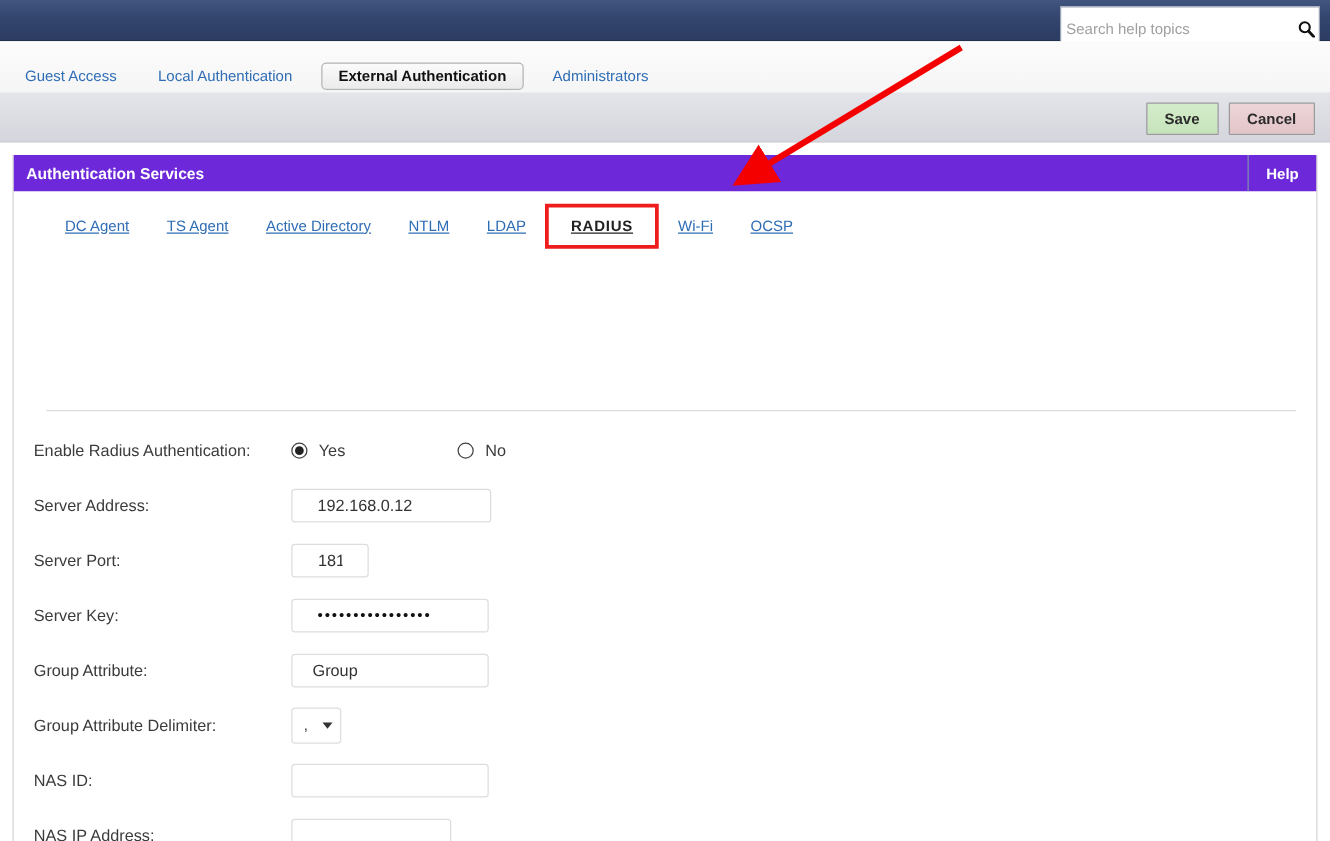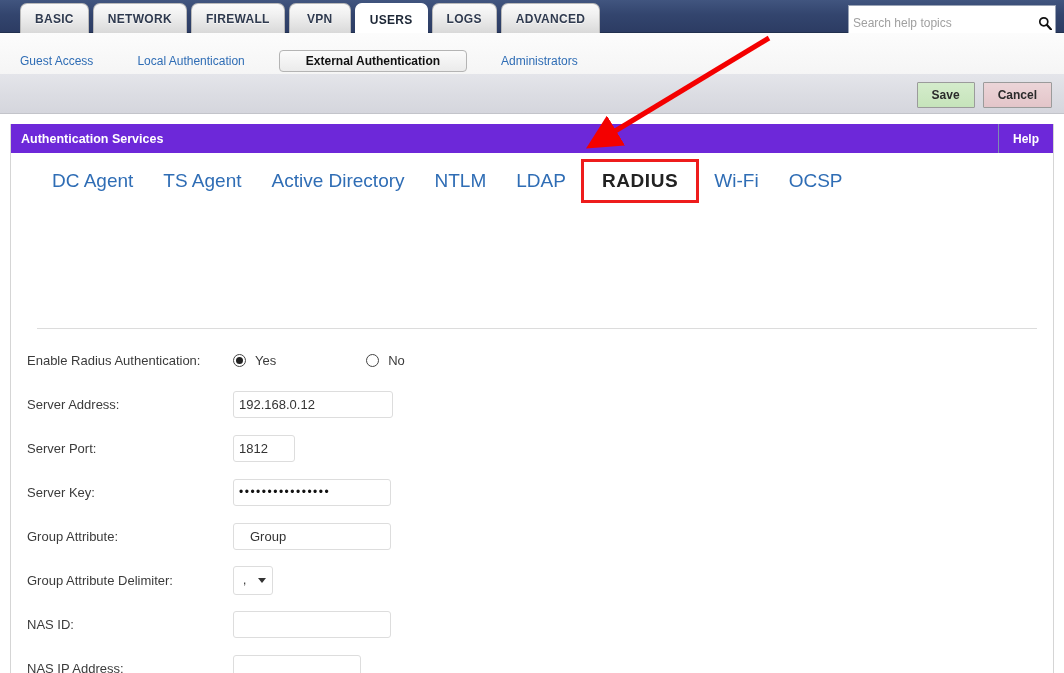--- a/index.html
+++ b/index.html
@@ -49,30 +49,30 @@
     color: #333; padding: 0 4px; height: 18px; background: transparent;
   }
   .searchwrap input::placeholder { color: #a0a0a0; }
   .search-icon { width: 20px; height: 18px; display: flex; align-items: center; justify-content: center; cursor: pointer; }
 
   
   .subnav {
     position: absolute; left: 0; top: 33px; width: 1064px; height: 56px;
     background: linear-gradient(to bottom, #fcfcfc 0%, #f3f3f3 100%);
     border-bottom: 1px solid #cfcfcf;
-    display: flex; align-items: center; padding-left: 10px; gap: 24px;
+    display: flex; align-items: center; padding-left: 10px; gap: 13px;
   }
   .subitem {
     font-size: 12px; color: #2f6db5; padding: 4px 10px; cursor: pointer;
   }
   .subitem.active {
     color: #111; font-weight: bold;
     background: linear-gradient(to bottom, #fbfbfb 0%, #ebebeb 100%);
     border: 1px solid #b4b4b4; border-radius: 4px;
-    padding: 3px 26px;
+    padding: 3px 13px;
   }
 
   
   .actionband {
     position: absolute; left: 0; top: 74px; width: 1064px; height: 40px;
     background: linear-gradient(to bottom, #e4e5ea 0%, #dcdde3 50%, #d5d6dd 100%);
     border-bottom: 1px solid #c3c4ca;
   }
   .btns { position: absolute; right: 12px; top: 8px; display: flex; gap: 8px; }
   .btn {
@@ -104,22 +104,22 @@
     border-left: 1px solid #7e8cb0;
     font-size: 12px; font-weight: bold; color: #fff; cursor: pointer; margin-left: 31px;
   }
 
   
   .innertabs {
     position: relative; height: 55px; padding-left: 26px;
     display: flex; align-items: center; gap: 0px;
   }
   .itab {
-    font-size: 19px; color: #2f6db5; cursor: pointer;
-    padding: 9px 15px; position: relative;
+    font-size: 12px; color: #2f6db5; cursor: pointer;
+    padding: 9px 15px; position: relative; text-decoration: underline;
   }
   .itab.active {
     color: #222; font-weight: bold; letter-spacing: .6px;
     background: #fff;
     border: 3px solid #ee1c1c;
     padding: 8px 18px;
     z-index: 3;
   }
   .tabline {
     position: absolute; left: 26px; top: 204px; width: 1000px; height: 1px;
@@ -130,21 +130,21 @@
   .form { position: absolute; left: 0; top: 214px; width: 100%; }
   .row { display: flex; align-items: center; height: 44px; }
   .lbl {
     width: 222px; padding-left: 16px;
     font-size: 13px; color: #3b3b3b;
   }
   .ctl { display: flex; align-items: center; }
   .txt {
     height: 27px; border: 1px solid #ddd; border-radius: 3px;
     background: #fff; font-size: 13px; color: #333;
-    padding: 0 5px; outline: none;
+    padding: 0 20px; outline: none;
     font-family: "Liberation Sans", sans-serif;
   }
   .txt.w160 { width: 160px; }
   .txt.w62  { width: 62px; }
   .txt.w158 { width: 158px; }
   .pwd { letter-spacing: 1.5px; font-size: 12px; color: #111; }
 
   .radios { display: flex; align-items: center; font-size: 13px; color: #3b3b3b; }
   .radio {
     width: 13px; height: 13px; border-radius: 50%;
@@ -169,43 +169,20 @@
     margin-left: 6px;
   }
 
   
   .arrow { position: absolute; left: 0; top: 0; width: 1064px; height: 673px; pointer-events: none; z-index: 9; }
 </style>
 </head>
 <body>
 
 <div class="topbar">
-  <div class="maintabs">
-    <div class="mtab">
-        <span>BASIC</span>
-      </div>
-    <div class="mtab">
-        <span>NETWORK</span>
-      </div>
-    <div class="mtab">
-        <span>FIREWALL</span>
-      </div>
-    <div class="mtab">
-        <span>VPN</span>
-      </div>
-    <div class="mtab active">
-        <span>USERS</span>
-      </div>
-    <div class="mtab">
-        <span>LOGS</span>
-      </div>
-    <div class="mtab">
-        <span>ADVANCED</span>
-      </div>
-  </div>
 
   <div class="searchwrap">
     <input type="text" placeholder="Search help topics" style="">
     <span class="search-icon">
       <svg width="14" height="14" viewBox="0 0 14 14">
         <circle cx="5.8" cy="5.8" r="4" fill="none" stroke="#111" stroke-width="1.7"></circle>
         <line x1="8.8" y1="8.8" x2="13" y2="13.4" stroke="#111" stroke-width="2.2" stroke-linecap="round"></line>
       </svg>
     </span>
   </div>

